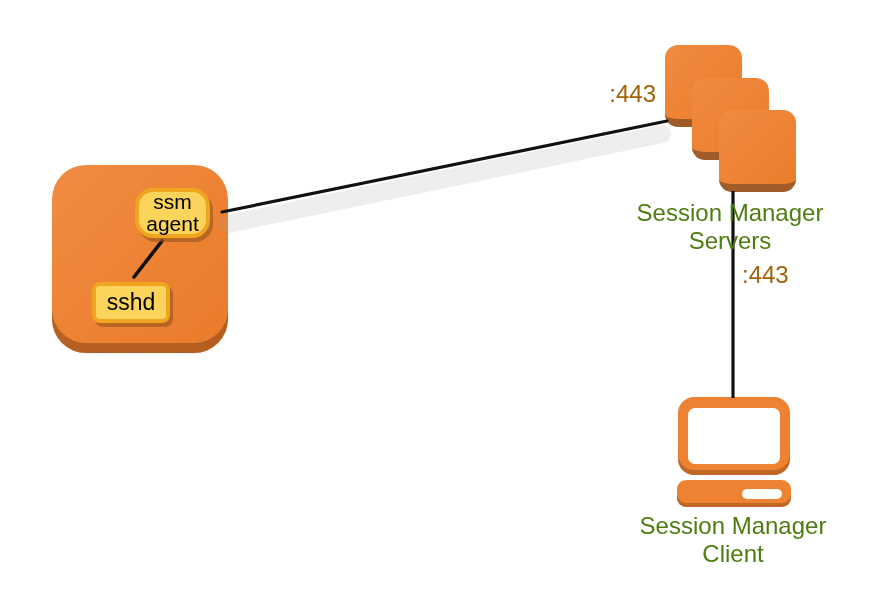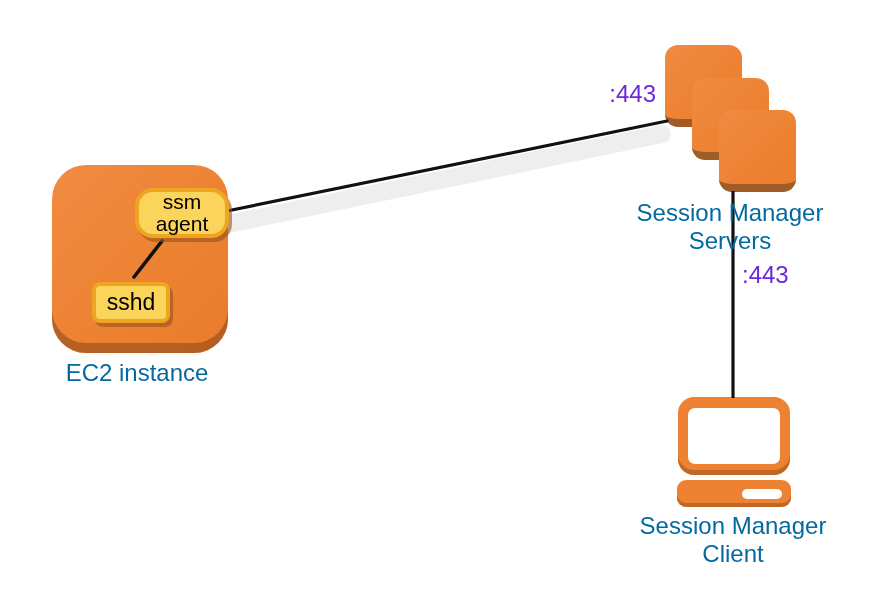--- a/index.html
+++ b/index.html
@@ -29,33 +29,33 @@
     box-shadow: 3px 4px 0 rgba(150, 84, 28, 0.6);
     display: flex;
     align-items: center;
     justify-content: center;
     text-align: center;
     color: #000;
     white-space: pre-line;
   }
   .ssm-agent {
     left: 135px; top: 188px;
-    width: 94px; height: 50px;
+    width: 75px; height: 50px;
     border-radius: 18px;
     font-size: 21px; line-height: 22px;
   }
   .sshd {
     left: 92px; top: 282px;
     width: 78px; height: 41px;
     border-radius: 8px;
     font-size: 23px; line-height: 23px;
   }
   .node-label {
     position: absolute;
-    color: #0369a1;
+    color: #4d7c0f;
     font-size: 24px;
     line-height: 28px;
     text-align: center;
     white-space: pre-line;
   }
   .ec2-label { left: 17px; top: 359px; width: 240px; }
 
   
   .server-sq {
     position: absolute;
@@ -65,21 +65,21 @@
     border-radius: 13px;
   }
   .server-1 { left: 665px; top: 45px; }
   .server-2 { left: 692px; top: 78px; }
   .server-3 { left: 719px; top: 110px; }
   .servers-label { left: 630px; top: 199px; width: 200px; }
 
   
   .port {
     position: absolute;
-    color: #6d28d9;
+    color: #a16207;
     font-size: 24px;
   }
   .port-servers { left: 602px; top: 80px; width: 54px; text-align: right; }
   .port-client  { left: 742px; top: 261px; }
 
   
   .laptop-monitor {
     position: absolute;
     left: 678px; top: 397px;
     width: 112px; height: 78px;
@@ -144,21 +144,20 @@
   </svg>
 
   <div class="chip ssm-agent">
     <span>ssm
 agent</span>
   </div>
   <div class="chip sshd">
     <span>sshd</span>
   </div>
 
-  <div class="node-label ec2-label">EC2 instance</div>
 
   <div class="node-label servers-label">Session Manager
 Servers</div>
 
   <div class="port port-servers">:443</div>
 
   <div class="port port-client">:443</div>
 
   <div class="node-label client-label">Session Manager
 Client</div>

